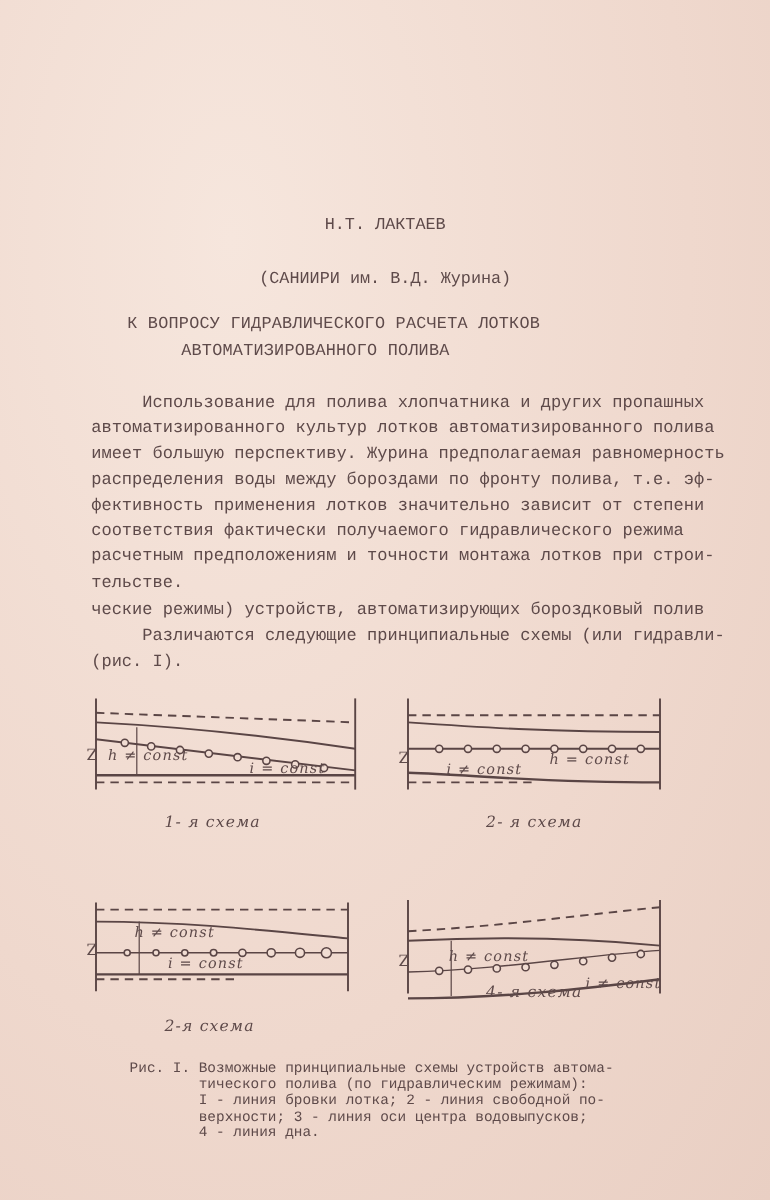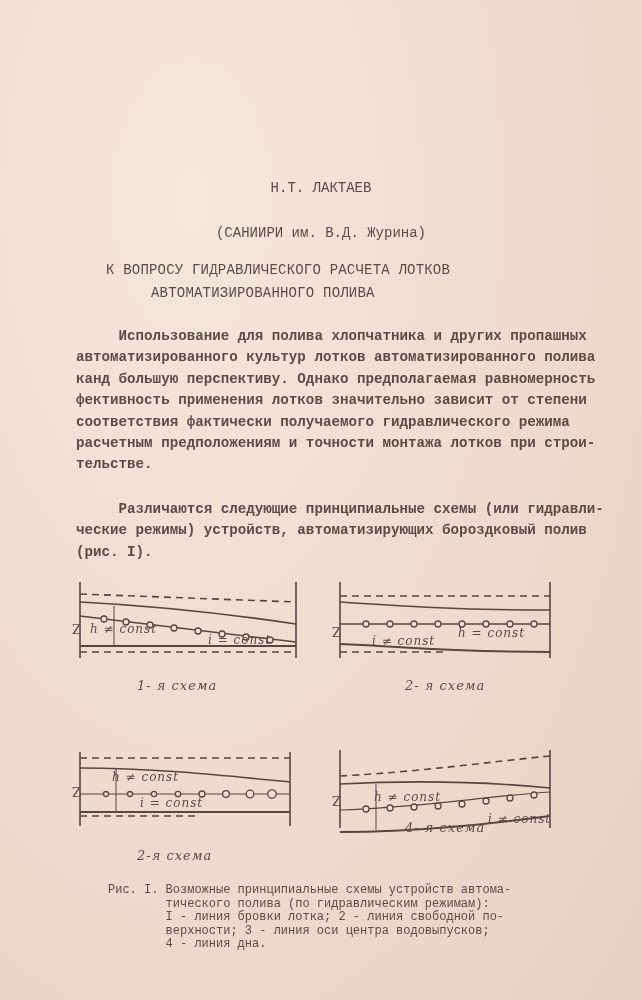--- a/index.html
+++ b/index.html
@@ -3,51 +3,52 @@
 <meta charset="utf-8">
 <style>
   html,body{margin:0;padding:0;}
   body{width:642px;height:1000px;background:#f1ddd3;position:relative;overflow:hidden;
        font-family:"Liberation Mono","DejaVu Sans Mono",monospace;color:#5e4a4a;}
   .page{position:absolute;inset:0;
         background:radial-gradient(ellipse at 30% 20%,#f6e6dd 0%,#efd8cd 60%,#e9cfc3 100%);}
   .center{position:absolute;left:0;width:642px;text-align:center;font-size:14px;}
   .title{position:absolute;font-size:14px;letter-spacing:0.2px;}
   .para{position:absolute;left:76px;width:500px;font-size:14.2px;line-height:21.4px;}
-  .para .line{display:block;white-space:pre;font-weight:bold;}
+  .para .line{display:block;white-space:pre;}
   .fig{position:absolute;}
   .fig svg{overflow:visible;}
   .label{position:absolute;font-family:"DejaVu Serif",serif;font-style:italic;font-size:13px;letter-spacing:1px;}
   .caption{position:absolute;left:108px;font-size:12px;line-height:13.6px;}
   .caption .line{display:block;white-space:pre;}
 </style>
 </head>
 <body>
 
 <div class="page">
 
   <div class="center" style="top:180px">Н.Т. ЛАКТАЕВ</div>
   <div class="center" style="top:225px">(САНИИРИ им. В.Д. Журина)</div>
 
   <div class="title" style="left:106px;top:262px">К ВОПРОСУ ГИДРАВЛИЧЕСКОГО РАСЧЕТА ЛОТКОВ</div>
   <div class="title" style="left:151px;top:285px">АВТОМАТИЗИРОВАННОГО ПОЛИВА</div>
 
   <div class="para" style="top:326px">
     <span class="line">     Использование для полива хлопчатника и других пропашных</span>
     <span class="line">автоматизированного культур лотков автоматизированного полива</span>
-    <span class="line">канд большую перспективу. Однако предполагаемая равномерность</span>
+    <span class="line">имеет большую перспективу. Журина предполагаемая равномерность</span>
+    <span class="line">распределения воды между бороздами по фронту полива, т.е. эф-</span>
     <span class="line">фективность применения лотков значительно зависит от степени</span>
     <span class="line">соответствия фактически получаемого гидравлического режима</span>
     <span class="line">расчетным предположениям и точности монтажа лотков при строи-</span>
     <span class="line">тельстве.</span>
   </div>
 
   <div class="para" style="top:499px">
+    <span class="line">ческие режимы) устройств, автоматизирующих бороздковый полив</span>
     <span class="line">     Различаются следующие принципиальные схемы (или гидравли-</span>
-    <span class="line">ческие режимы) устройств, автоматизирующих бороздковый полив</span>
     <span class="line">(рис. I).</span>
   </div>
 
   <div class="fig" style="left:78px;top:580px">
     <svg width="220" height="80" stroke="#5a4545" fill="none" stroke-width="1.6">
       <line x1="2" y1="2" x2="2" y2="78"></line>
         <line x1="218" y1="2" x2="218" y2="78"></line>
       <line x1="2" y1="14" x2="218" y2="22" stroke-dasharray="7,5"></line>
       <path d="M2 22 C80 26,150 34,218 44"></path>
       <path d="M2 36 L218 62"></path>

